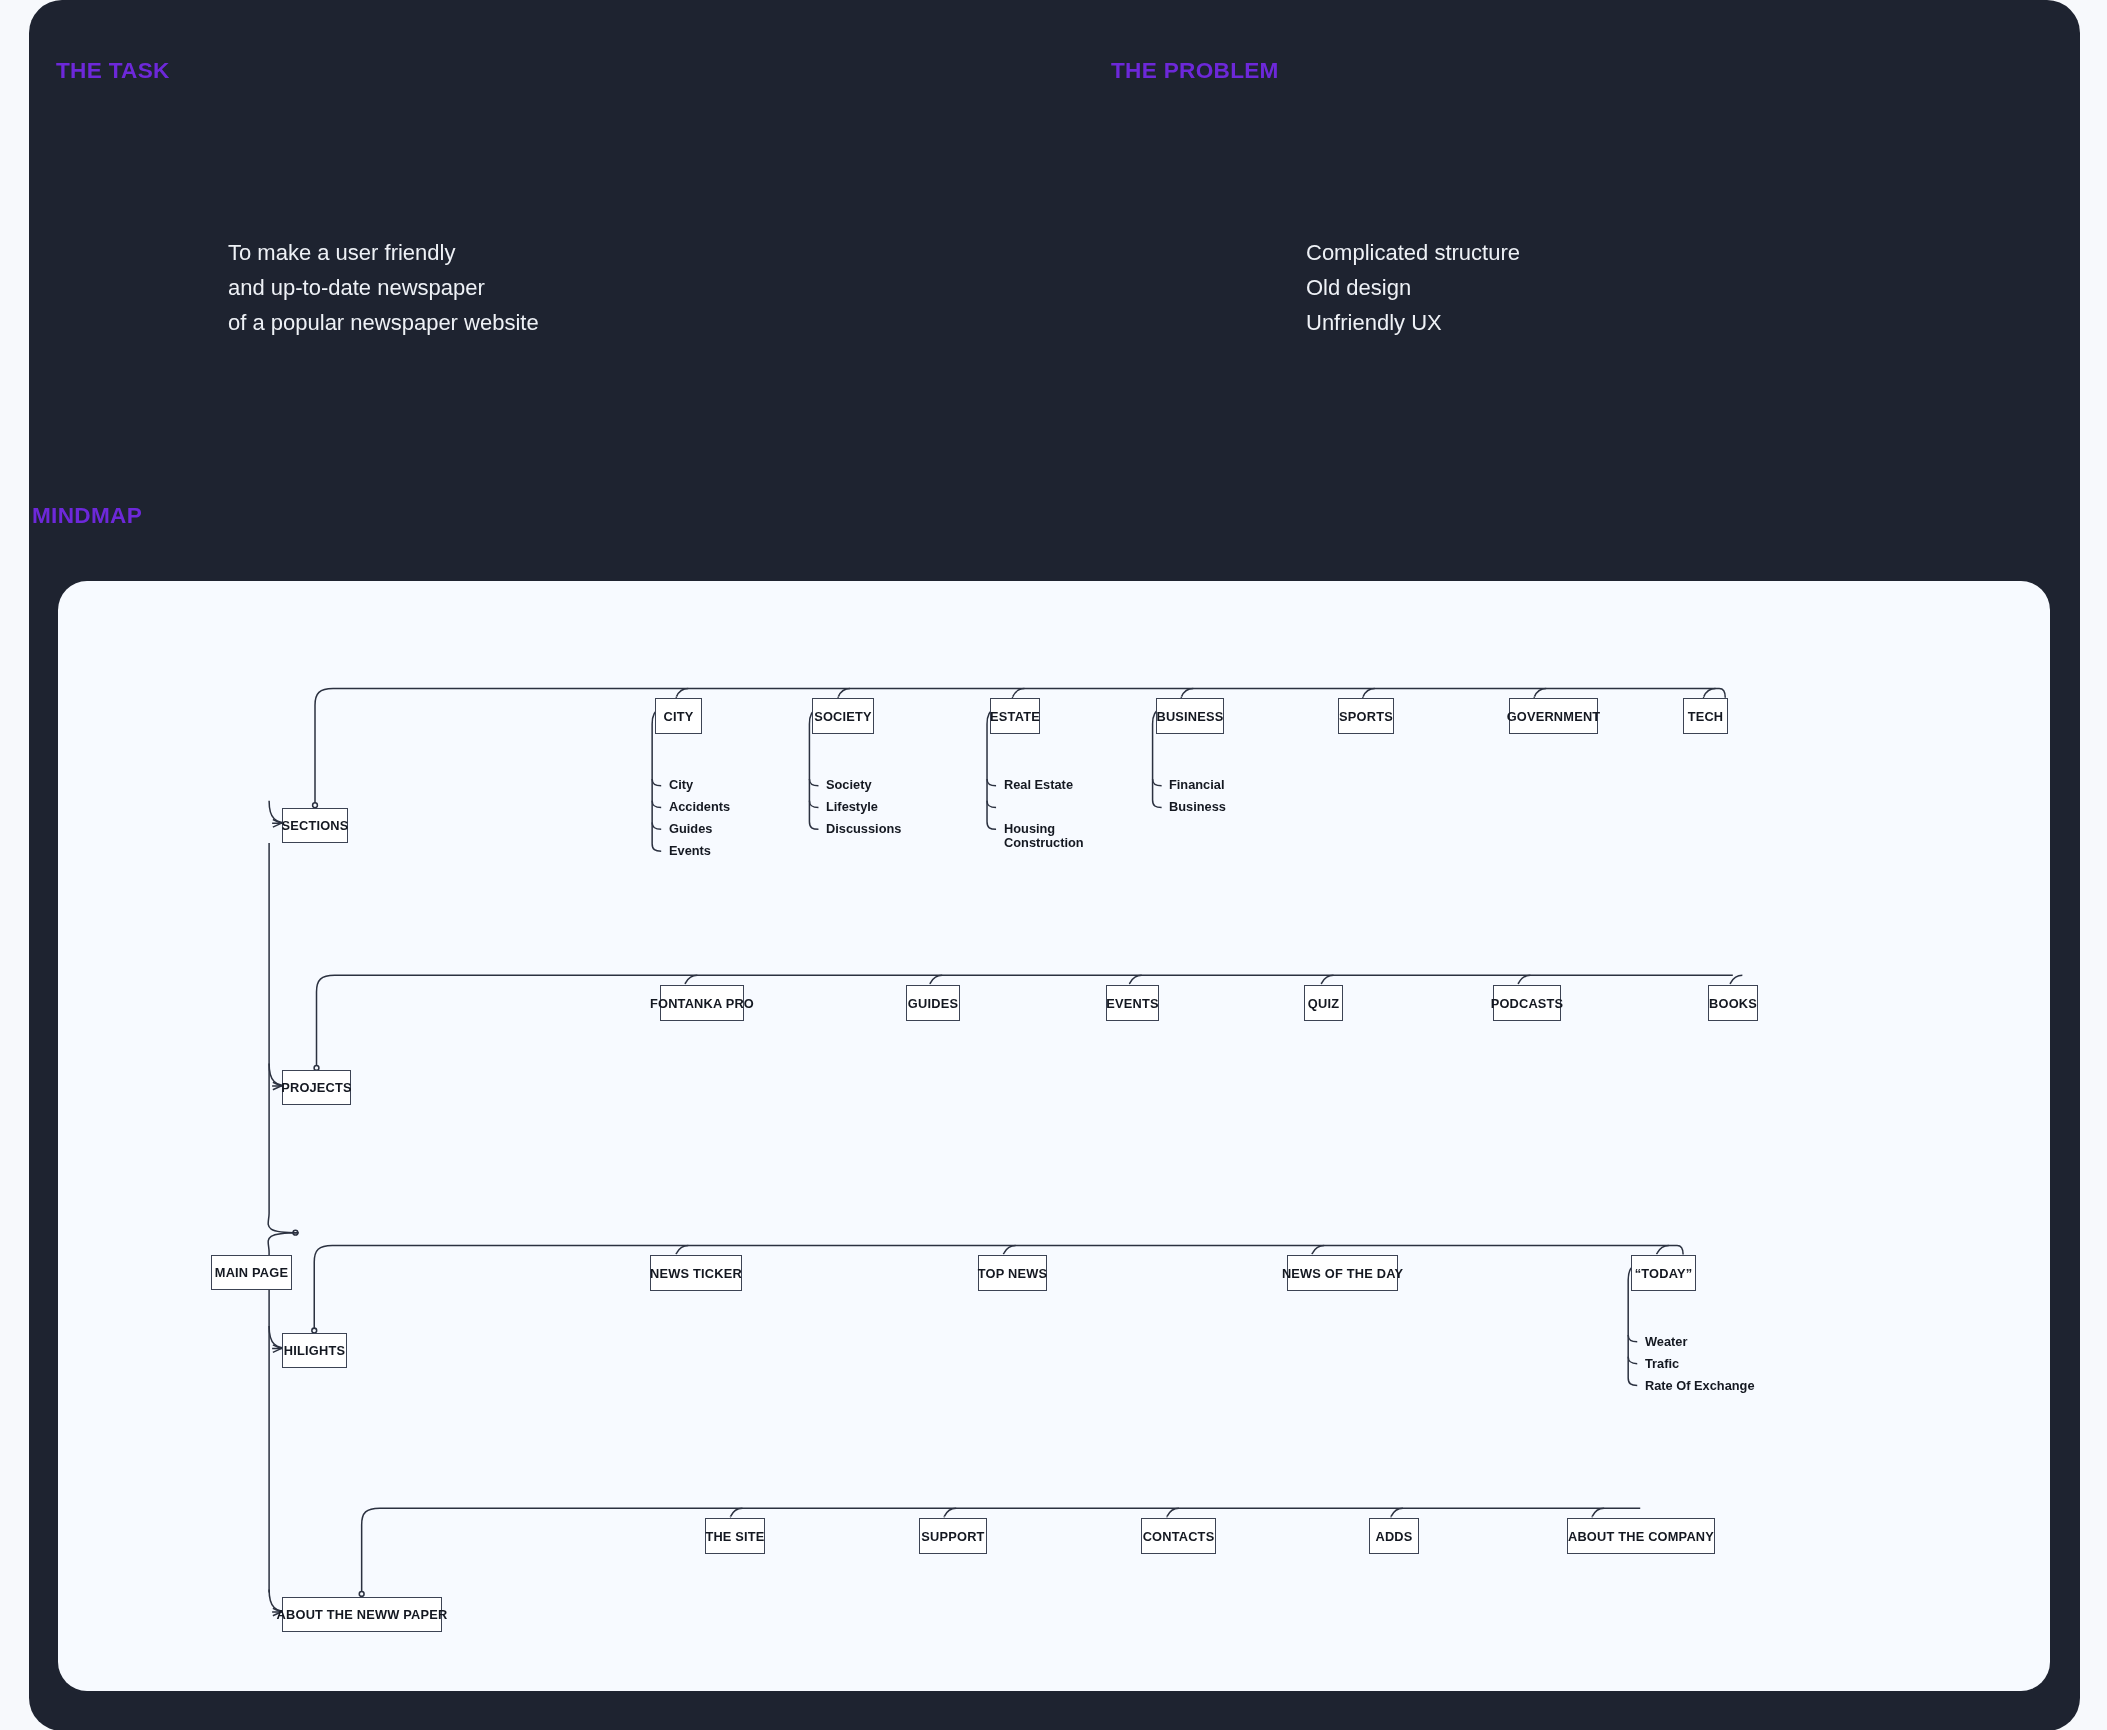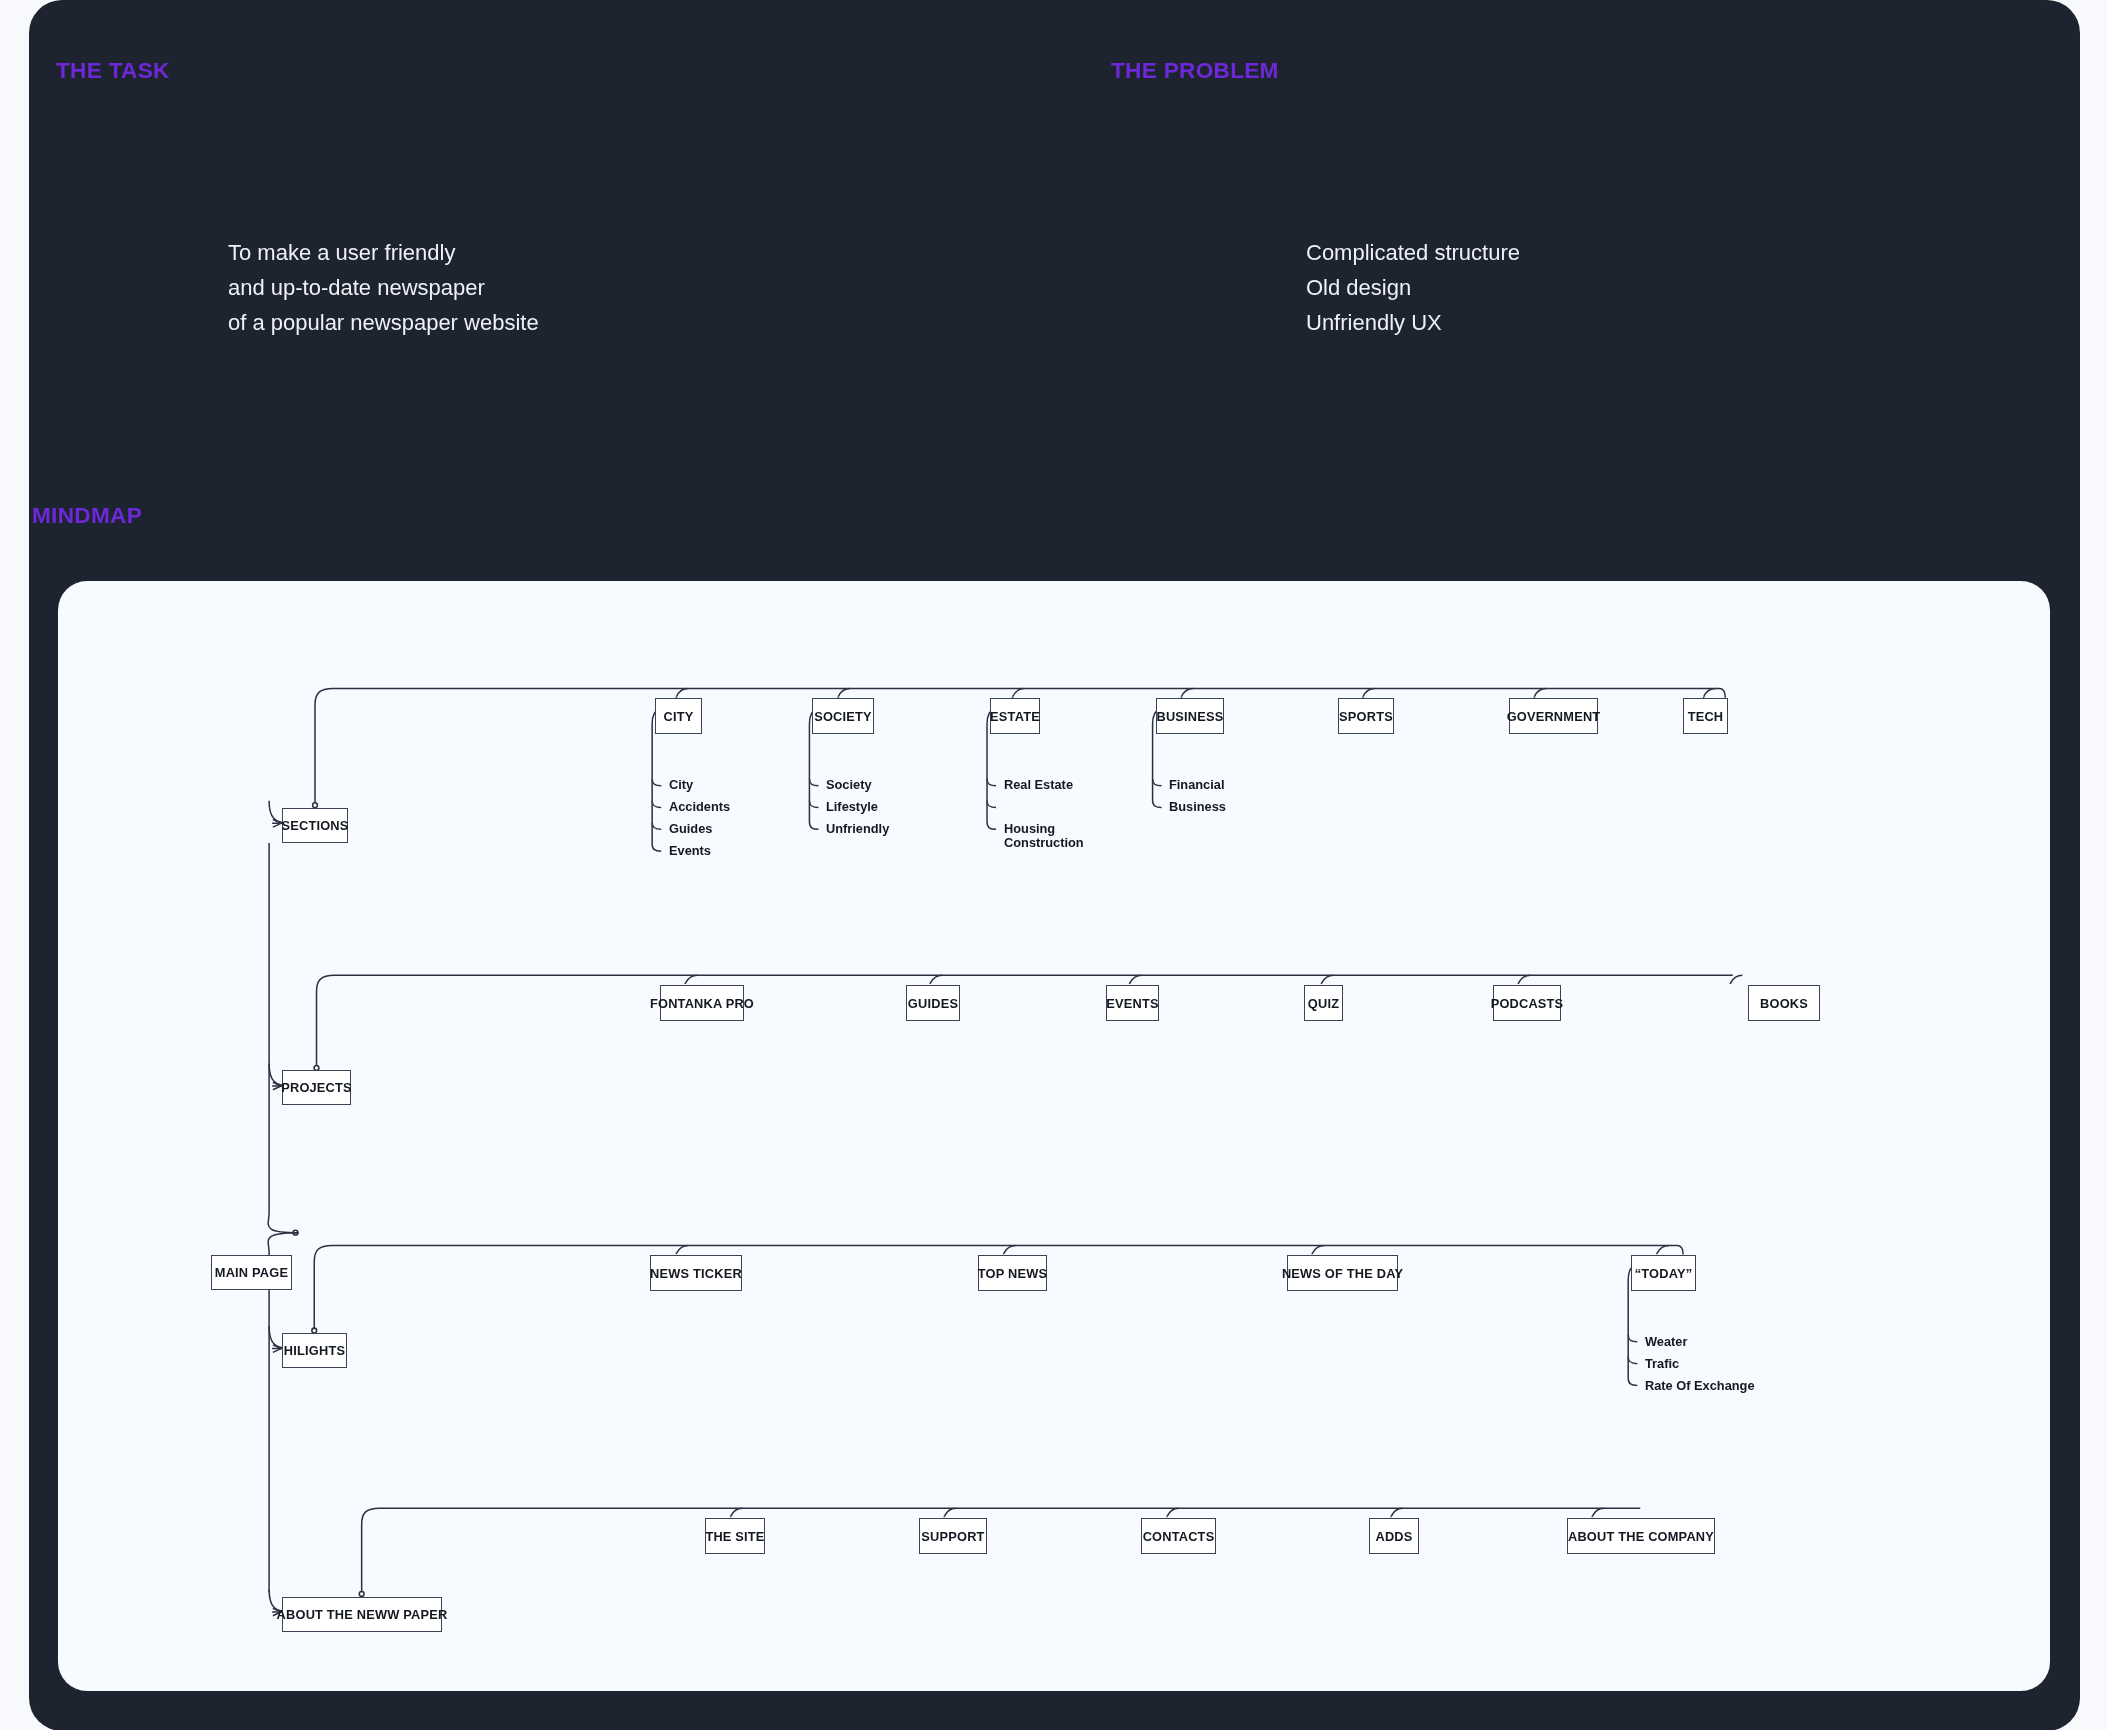--- a/index.html
+++ b/index.html
@@ -181,21 +181,21 @@
         </div>
         <div class="subitem" style="left: 611px; top: 196px;">City</div>
         <div class="subitem" style="left: 611px; top: 218px;">Accidents</div>
         <div class="subitem" style="left: 611px; top: 240px;">Guides</div>
         <div class="subitem" style="left: 611px; top: 262px;">Events</div>
         <div class="node leafbox" style="left: 754px; top: 117px; width: 62px;">
           <span>SOCIETY</span>
         </div>
         <div class="subitem" style="left: 768px; top: 196px;">Society</div>
         <div class="subitem" style="left: 768px; top: 218px;">Lifestyle</div>
-        <div class="subitem" style="left: 768px; top: 240px;">Unfriendly</div>
+        <div class="subitem" style="left: 768px; top: 240px;">Discussions</div>
         <div class="node leafbox" style="left: 932px; top: 117px; width: 50px;">
           <span>ESTATE</span>
         </div>
         <div class="subitem" style="left: 946px; top: 196px;">Real Estate</div>
         <div class="subitem" style="left: 946px; top: 218px; margin-top: 36px;">Construction</div>
         <div class="subitem" style="left: 946px; top: 240px;">Housing</div>
         <div class="node leafbox" style="left: 1098px; top: 117px; width: 68px;">
           <span>BUSINESS</span>
         </div>
         <div class="subitem" style="left: 1111px; top: 196px;">Financial</div>
@@ -220,21 +220,21 @@
         </div>
         <div class="node leafbox" style="left: 1048px; top: 404px; width: 53px;">
           <span>EVENTS</span>
         </div>
         <div class="node leafbox" style="left: 1246px; top: 404px; width: 39px;">
           <span>QUIZ</span>
         </div>
         <div class="node leafbox" style="left: 1435px; top: 404px; width: 68px;">
           <span>PODCASTS</span>
         </div>
-        <div class="node leafbox" style="left: 1690px; top: 404px; width: 72px;">
+        <div class="node leafbox" style="left: 1650px; top: 404px; width: 50px;">
           <span>BOOKS</span>
         </div>
         <div class="node branch" style="left: 224px; top: 752px; width: 65px;">
           <span>HILIGHTS</span>
         </div>
         <div class="node leafbox" style="left: 592px; top: 674px; width: 92px;">
           <span>NEWS TICKER</span>
         </div>
         <div class="node leafbox" style="left: 920px; top: 674px; width: 69px;">
           <span>TOP NEWS</span>

